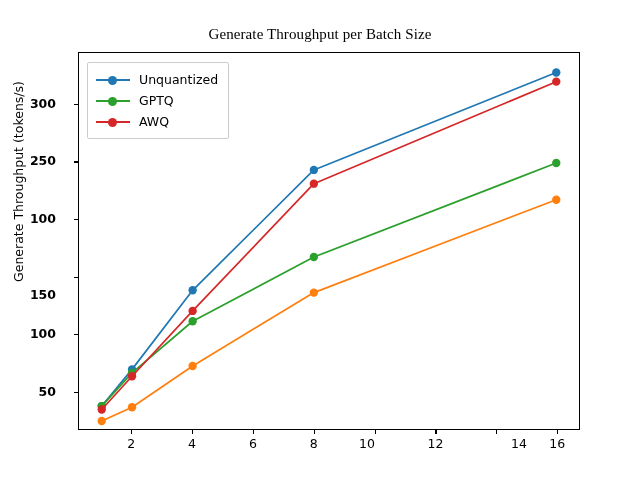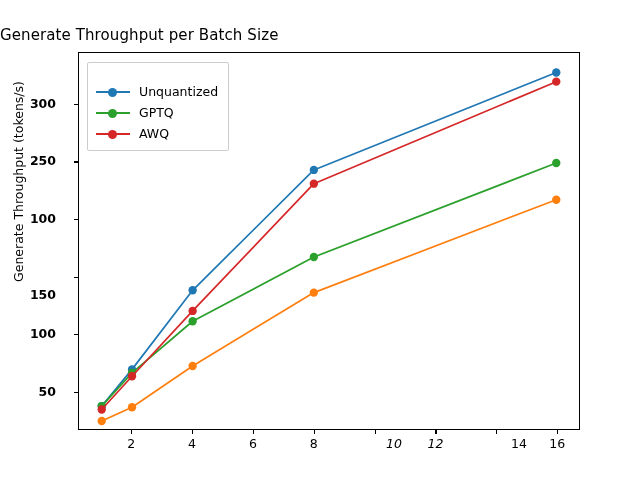--- a/index.html
+++ b/index.html
@@ -18,24 +18,25 @@
     position: relative;
     width: 640px;
     height: 480px;
     background: #ffffff;
   }
   #chart-title {
     position: absolute;
     left: 0;
     top: 26px;
     width: 640px;
-    text-align: left;
+    text-align: center;
     font-size: 15px;
     color: #000000;
     letter-spacing: 0.1px;
+    font-family: Liberation Serif, serif;
   }
   
   #plot-area {
     position: absolute;
     left: 78px;
     top: 52px;
     width: 502px;
     height: 378px;
     border: 1.1px solid #000000;
     box-sizing: border-box;
@@ -102,21 +103,21 @@
     background: #000000;
   }
   
   #legend {
     position: absolute;
     left: 87px;
     top: 62px;
     background: #ffffff;
     border: 1px solid #cccccc;
     border-radius: 2px;
-    padding: 18px 10px 6px 8px;
+    padding: 6px 10px 6px 8px;
     box-sizing: border-box;
   }
   .legend-row {
     display: flex;
     align-items: center;
     height: 21px;
   }
   .legend-sample {
     width: 34px;
     height: 12px;
@@ -160,22 +161,22 @@
       <div class="ytick-label" style="top: 276.726px; margin-top: 12px;">150</div>
       <div class="ytick-label" style="top: 219.104px;">100</div>
       <div class="ytick-label" style="top: 161.482px;">250</div>
       <div class="ytick-label" style="top: 103.86px;">300</div>
     </div>
   <div id="xtick-labels">
       <div class="xtick-label" style="left: 131.242px;">2</div>
       <div class="xtick-label" style="left: 192.091px;">4</div>
       <div class="xtick-label" style="left: 252.939px;">6</div>
       <div class="xtick-label" style="left: 313.788px;">8</div>
-      <div class="xtick-label" style="left: 394px; font-style: italic;">10</div>
-      <div class="xtick-label" style="left: 435.485px; font-style: italic;">12</div>
+      <div class="xtick-label" style="left: 367px;">10</div>
+      <div class="xtick-label" style="left: 435.485px;">12</div>
       <div class="xtick-label" style="left: 519px;">14</div>
       <div class="xtick-label" style="left: 557.182px;">16</div>
     </div>
   <div id="tick-marks">
       <div class="tick-mark-y" style="top: 391.97px;"></div>
       <div class="tick-mark-y" style="top: 334.348px;"></div>
       <div class="tick-mark-y" style="top: 276.726px;"></div>
       <div class="tick-mark-y" style="top: 219.104px;"></div>
       <div class="tick-mark-y" style="top: 161.482px;"></div>
       <div class="tick-mark-y" style="top: 103.86px;"></div>

